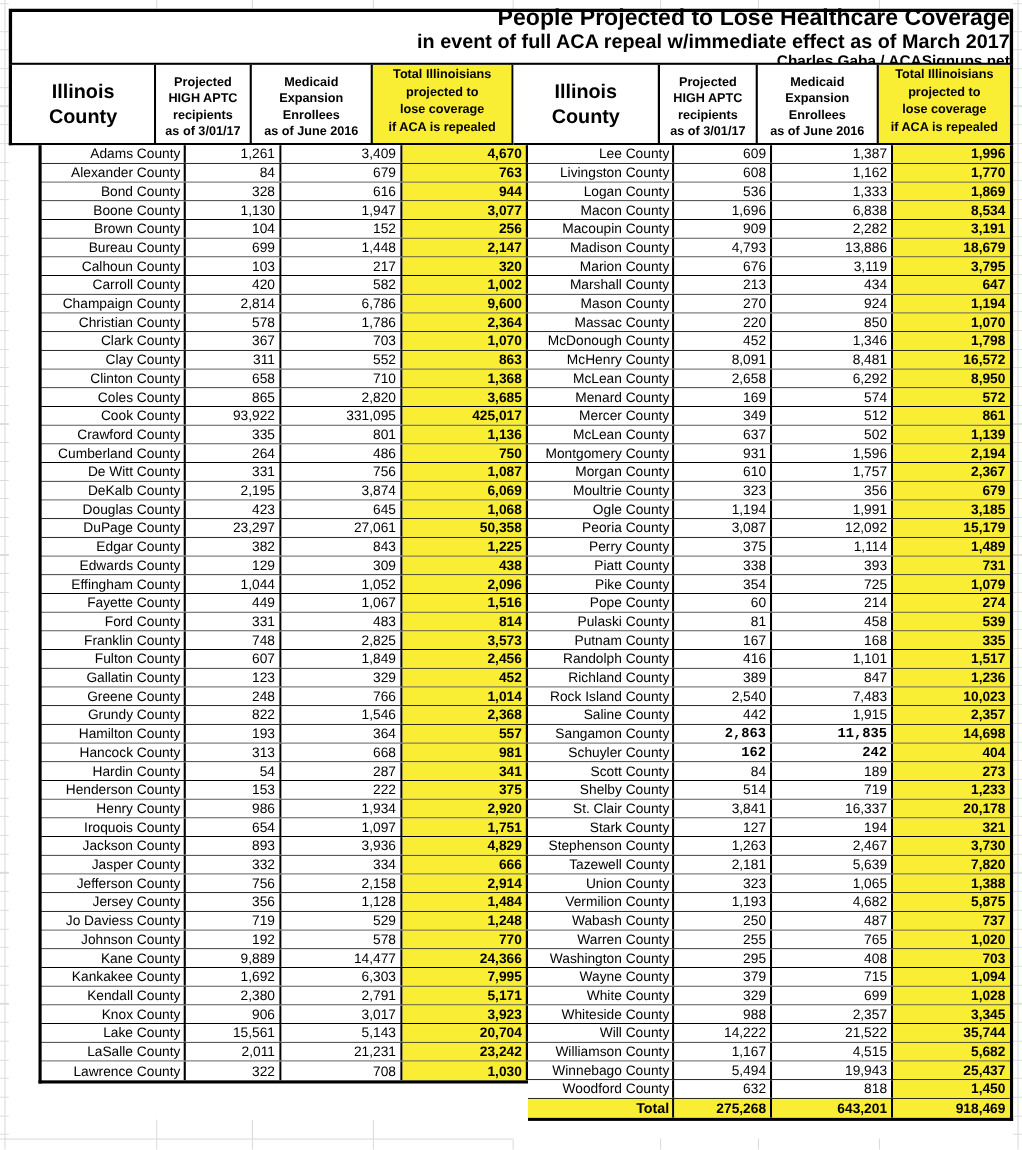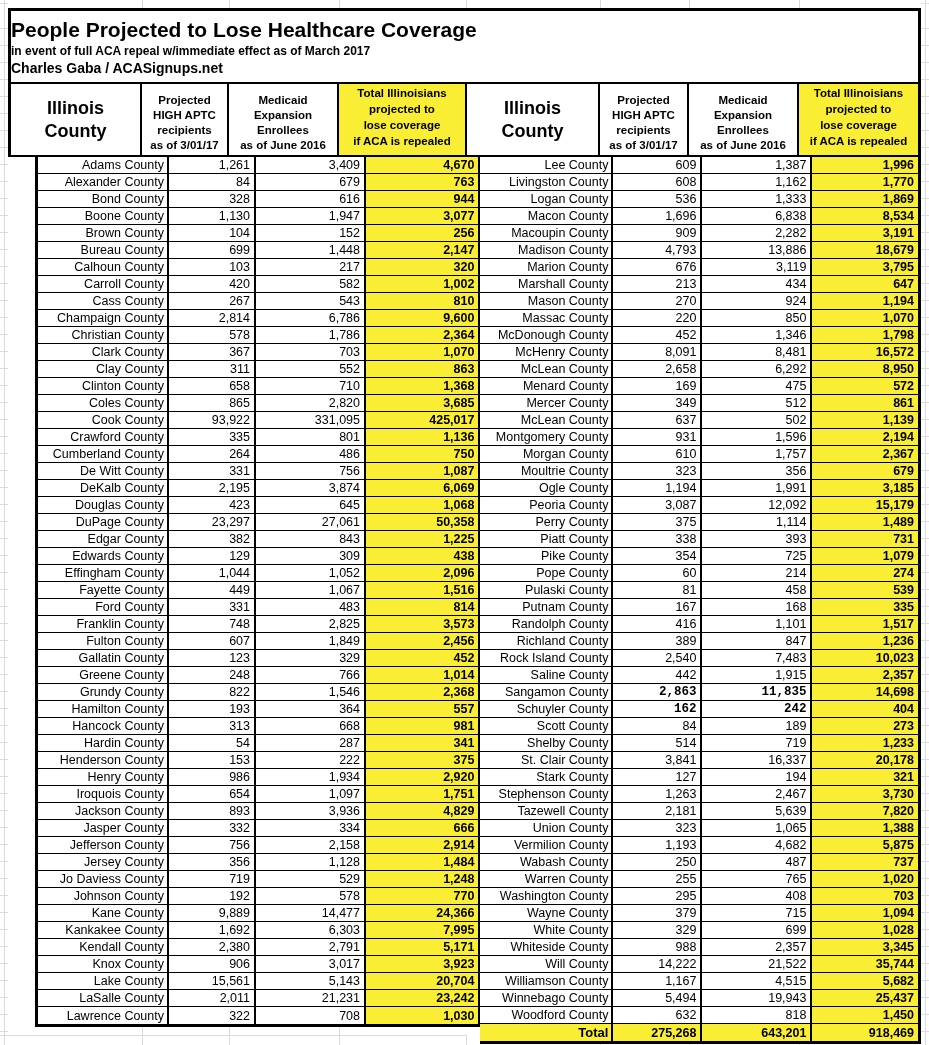--- a/index.html
+++ b/index.html
@@ -17,27 +17,27 @@
   
   .mstrip{position:absolute;top:0;height:1045px;width:8px;z-index:1;
     background:repeating-linear-gradient(to bottom, transparent 0 16px, var(--grid) 16px 17px);
     background-position:0 12px;}
   .vline{position:absolute;width:1px;background:var(--grid);z-index:1;}
   .hline{position:absolute;height:1px;background:var(--grid);z-index:1;}
 
   
   .tbl{position:absolute;left:8px;top:8px;width:913px;z-index:2;}
   .title-box{
-    box-sizing:border-box;height:76px;width:913px;background:#fff;
+    box-sizing:border-box;height:51px;width:913px;background:#fff;
     border:3px solid var(--ink);border-bottom-width:2px;
-    display:flex;flex-direction:column;align-items:flex-start;justify-content:center;
+    display:flex;flex-direction:column;align-items:flex-end;justify-content:center;
     text-align:center;
   }
   .t1{font-size:21px;font-weight:bold;line-height:26px;}
-  .t2{font-size:12px;font-weight:bold;line-height:17px;}
+  .t2{font-size:18px;font-weight:bold;line-height:17px;}
   .t3{font-size:14px;font-weight:bold;line-height:17px;}
 
   .hdr{display:flex;}
   .half{box-sizing:border-box;background:#fff;}
   .hl{width:459px;border-left:3px solid var(--ink);}
   .hr{width:454px;border-right:3px solid var(--ink);}
   .hdr .half{display:flex;flex-direction:row;height:73px;border-bottom:2px solid var(--ink);}
   .body{display:flex;align-items:flex-start;padding-left:27px;}
   .body .half{display:flex;flex-direction:column;border-bottom:3px solid var(--ink);}
 
@@ -189,26 +189,20 @@
           <div class="cell num c-tot">320</div>
         </div>
 
         <div class="row">
           <div class="cell c-county">Carroll County</div>
           <div class="cell num c-aptc">420</div>
           <div class="cell num c-med">582</div>
           <div class="cell num c-tot">1,002</div>
         </div>
 
-        <div class="row">
-          <div class="cell c-county">Cass County</div>
-          <div class="cell num c-aptc">267</div>
-          <div class="cell num c-med">543</div>
-          <div class="cell num c-tot">810</div>
-        </div>
 
         <div class="row">
           <div class="cell c-county">Champaign County</div>
           <div class="cell num c-aptc">2,814</div>
           <div class="cell num c-med">6,786</div>
           <div class="cell num c-tot">9,600</div>
         </div>
 
         <div class="row">
           <div class="cell c-county">Christian County</div>
@@ -586,21 +580,21 @@
         <div class="row">
           <div class="cell c-county">McLean County</div>
           <div class="cell num c-aptc">2,658</div>
           <div class="cell num c-med">6,292</div>
           <div class="cell num c-tot">8,950</div>
         </div>
 
         <div class="row">
           <div class="cell c-county">Menard County</div>
           <div class="cell num c-aptc">169</div>
-          <div class="cell num c-med">475</div>
+          <div class="cell num c-med">574</div>
           <div class="cell num c-tot">572</div>
         </div>
 
         <div class="row">
           <div class="cell c-county">Mercer County</div>
           <div class="cell num c-aptc">349</div>
           <div class="cell num c-med">512</div>
           <div class="cell num c-tot">861</div>
         </div>
 

